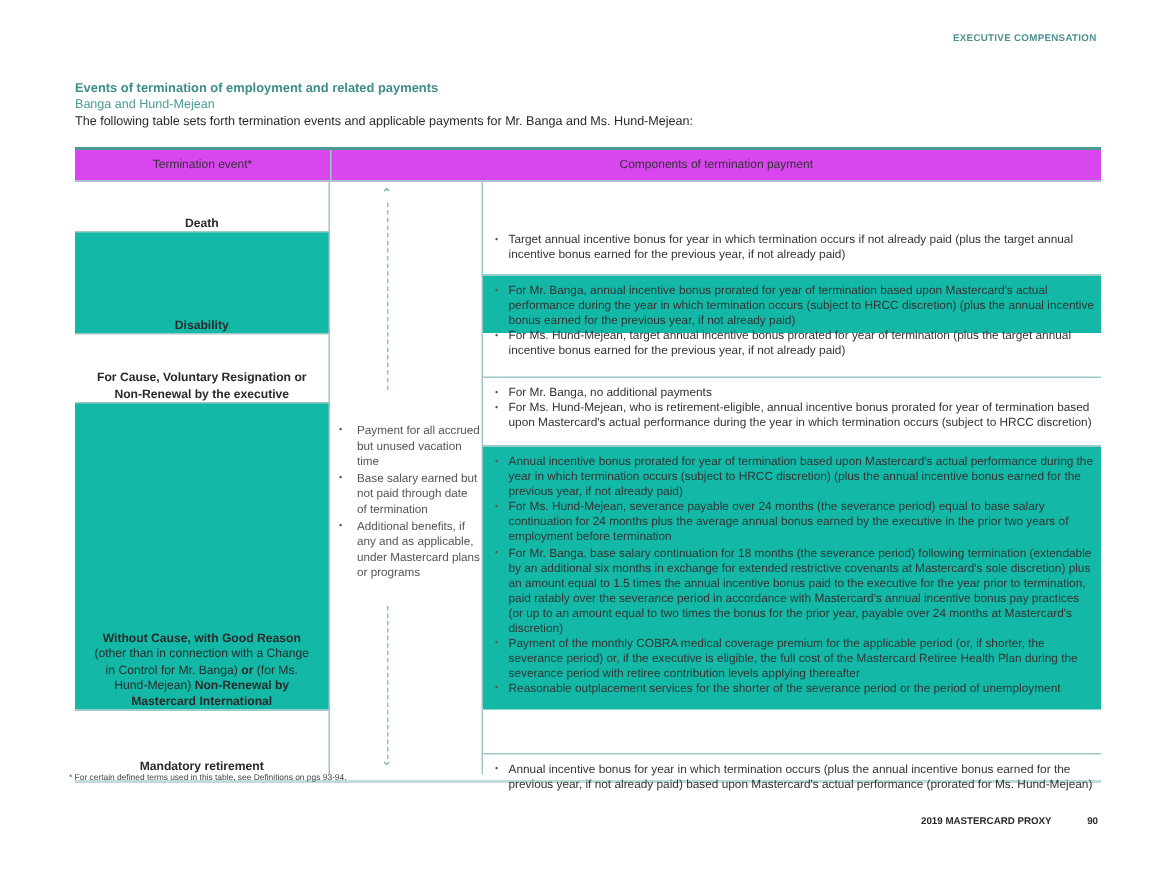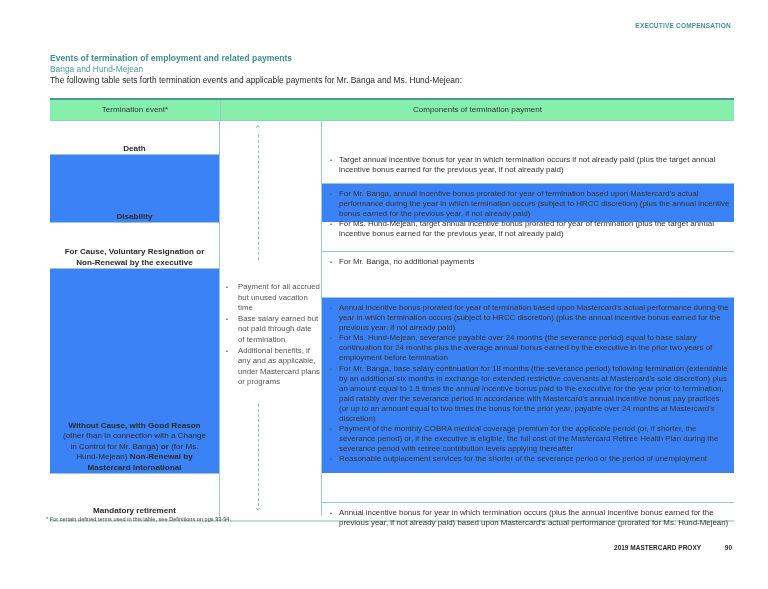--- a/index.html
+++ b/index.html
@@ -7,34 +7,34 @@
          font-family: "Liberation Sans", sans-serif; color: #2a2a2a; }
   .section-label { position: absolute; right: 37px; top: 22px; font-size: 6.5px; font-weight: bold;
                    color: #4e8f8f; letter-spacing: 0.2px; }
   .title-block { position: absolute; left: 50px; top: 53px; width: 690px; }
   .h-title { font-size: 8.6px; font-weight: bold; color: #3f8d8a; line-height: 11px; }
   .h-sub { font-size: 8.4px; color: #4e9a97; line-height: 11px; }
   .h-intro { font-size: 8.4px; color: #2a2a2a; line-height: 11px; }
 
   .tbl { position: absolute; left: 50px; top: 98px; width: 684px; }
   .top-rule { height: 2px; background: #4c9893; }
-  .hdr-row { display: flex; height: 20px; background: #86efac; border-bottom: 1px solid #9ec9c6; }
+  .hdr-row { display: flex; height: 20px; background: #d946ef; border-bottom: 1px solid #9ec9c6; }
   .hdr-c1 { width: 170px; border-right: 1px solid #9ec9c6; font-size: 8px; text-align: center;
             line-height: 20px; color: #333; }
   .hdr-c2 { flex: 1; font-size: 8px; text-align: center; line-height: 20px; color: #333; }
 
   .body { position: relative; }
   .row { display: flex; }
   .c1 { width: 170px; box-sizing: border-box; display: flex; align-items: flex-end; justify-content: center;
         text-align: center; font-size: 8.1px; line-height: 10.5px; padding: 0 10px;
         border-right: 1px solid #9ec9c6; }
   .c1 b { font-weight: bold; }
   .c2 { width: 102px; border-right: 1px solid #9ec9c6; box-sizing: border-box; }
   .c3 { flex: 1; box-sizing: border-box; padding: 5px 4px 5px 8px; font-size: 7.9px; line-height: 10.1px; color: #333; margin-top: 29px; }
-  .shade { background: #3b82f6; }
+  .shade { background: #14b8a6; }
   .sep-left { border-top: 1px solid #9ec9c6; }
   .c3 ul { margin: 0; padding: 0; list-style: none; }
   .c3 li { position: relative; padding-left: 9px; }
   .c3 li::before { content: "\2022"; position: absolute; left: 0; top: 0; font-size: 6px; color: #555; }
 
   .r1 { height: 33px; }
   .r2 { height: 68px; }
   .r3 { height: 46px; }
   .r4 { height: 205px; }
   .r5 { height: 43px; }
@@ -101,20 +101,21 @@
     </div>
 
     <div class="row r3">
       <div class="c1 sep-left">
           <b>For Cause, Voluntary Resignation or Non-Renewal by the executive</b>
         </div>
       <div class="c2"></div>
       <div class="c3 sep-left">
         <ul>
           <li>For Mr. Banga, no additional payments</li>
+          <li>For Ms. Hund-Mejean, who is retirement-eligible, annual incentive bonus prorated for year of termination based upon Mastercard's actual performance during the year in which termination occurs (subject to HRCC discretion)</li>
         </ul>
       </div>
     </div>
 
     <div class="row r4">
       <div class="c1 shade sep-left">
         <span><b>Without Cause, with Good Reason</b><span> (other than in connection with a Change in Control for Mr. Banga) </span><b>or</b><span> (for Ms. Hund-Mejean) </span><b>Non-Renewal by Mastercard International</b></span>
       </div>
       <div class="c2"></div>
       <div class="c3 shade sep-left">

